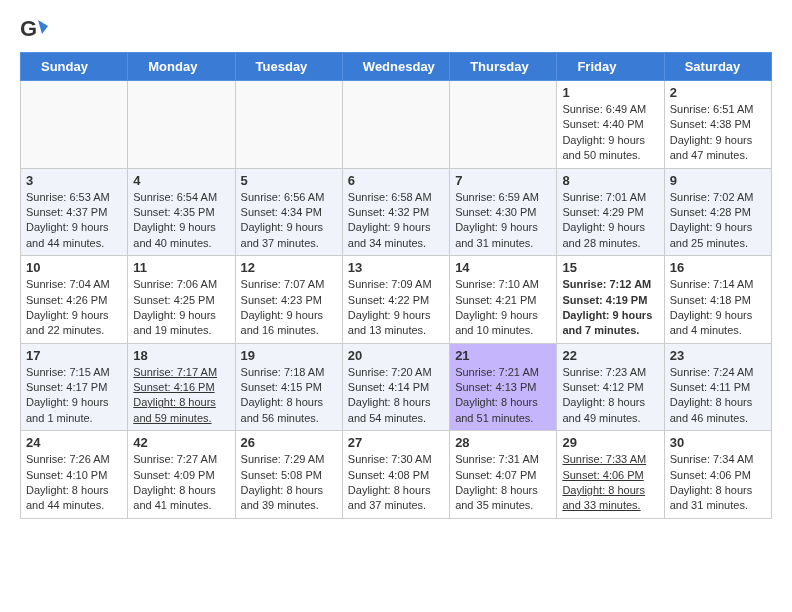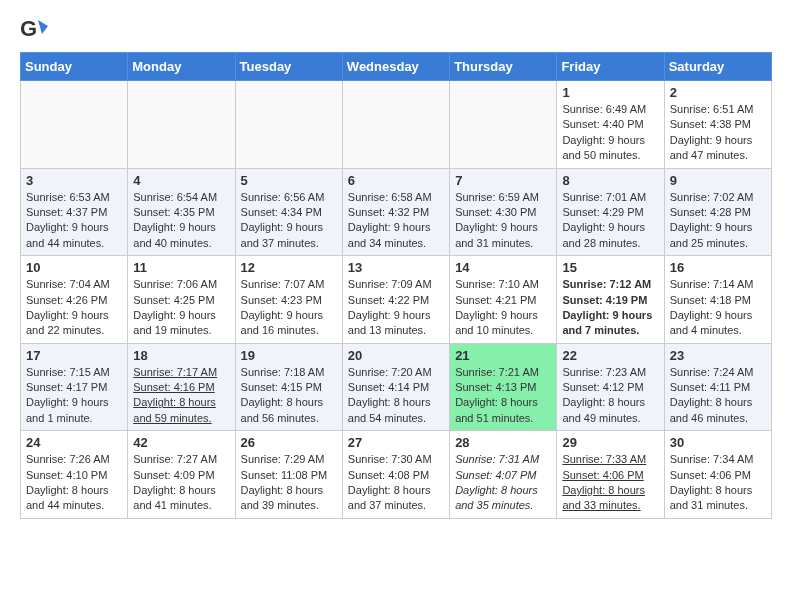--- a/index.html
+++ b/index.html
@@ -50,21 +50,21 @@
     .calendar-table {
       width: 100%;
       border-collapse: collapse;
       table-layout: fixed;
     }
     .calendar-table th {
       background-color: #3a7bd5;
       color: #fff;
       font-size: 13px;
       font-weight: bold;
-      padding: 6px 4px;
+      padding: 6px 20px;
       text-align: left;
       border: 1px solid #5590e0;
     }
     .calendar-table td {
       border: 1px solid #ccc;
       vertical-align: top;
       padding: 4px 5px;
       min-height: 80px;
       height: 85px;
       background: #fff;
@@ -266,21 +266,21 @@
 Daylight: 8 hours
 and 56 minutes.</div>
         </td>
         <td style="background: rgb(240, 244, 250);">
           <span class="day-number">20</span>
           <div class="day-info" style="white-space: pre-line;">Sunrise: 7:20 AM
 Sunset: 4:14 PM
 Daylight: 8 hours
 and 54 minutes.</div>
         </td>
-        <td style="background: #86efac;">
+        <td style="background: #c4b5fd;">
           <span class="day-number">21</span>
           <div class="day-info" style="white-space: pre-line;">Sunrise: 7:21 AM
 Sunset: 4:13 PM
 Daylight: 8 hours
 and 51 minutes.</div>
         </td>
         <td style="background: rgb(240, 244, 250);">
           <span class="day-number">22</span>
           <div class="day-info" style="white-space: pre-line;">Sunrise: 7:23 AM
 Sunset: 4:12 PM
@@ -306,34 +306,34 @@
         <td>
           <span class="day-number">42</span>
           <div class="day-info" style="white-space: pre-line;">Sunrise: 7:27 AM
 Sunset: 4:09 PM
 Daylight: 8 hours
 and 41 minutes.</div>
         </td>
         <td>
           <span class="day-number">26</span>
           <div class="day-info" style="white-space: pre-line;">Sunrise: 7:29 AM
-Sunset: 11:08 PM
+Sunset: 5:08 PM
 Daylight: 8 hours
 and 39 minutes.</div>
         </td>
         <td>
           <span class="day-number">27</span>
           <div class="day-info" style="white-space: pre-line;">Sunrise: 7:30 AM
 Sunset: 4:08 PM
 Daylight: 8 hours
 and 37 minutes.</div>
         </td>
         <td>
           <span class="day-number">28</span>
-          <div class="day-info" style="white-space: pre-line; font-style: italic;">Sunrise: 7:31 AM
+          <div class="day-info" style="white-space: pre-line;">Sunrise: 7:31 AM
 Sunset: 4:07 PM
 Daylight: 8 hours
 and 35 minutes.</div>
         </td>
         <td>
           <span class="day-number">29</span>
           <div class="day-info" style="white-space: pre-line; text-decoration: underline;">Sunrise: 7:33 AM
 Sunset: 4:06 PM
 Daylight: 8 hours
 and 33 minutes.</div>

